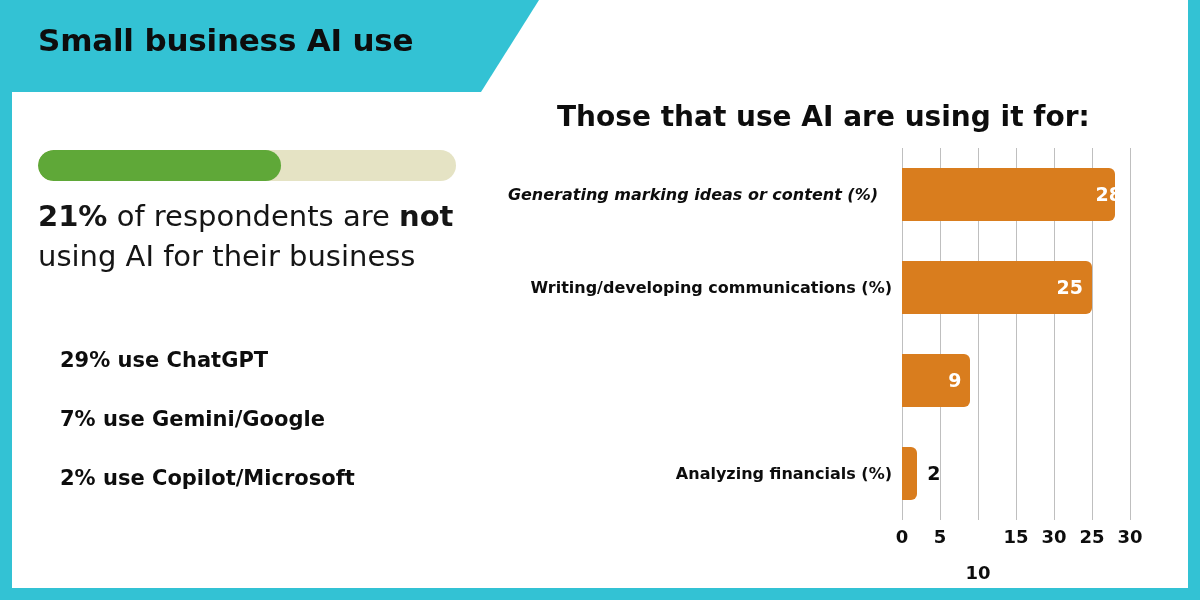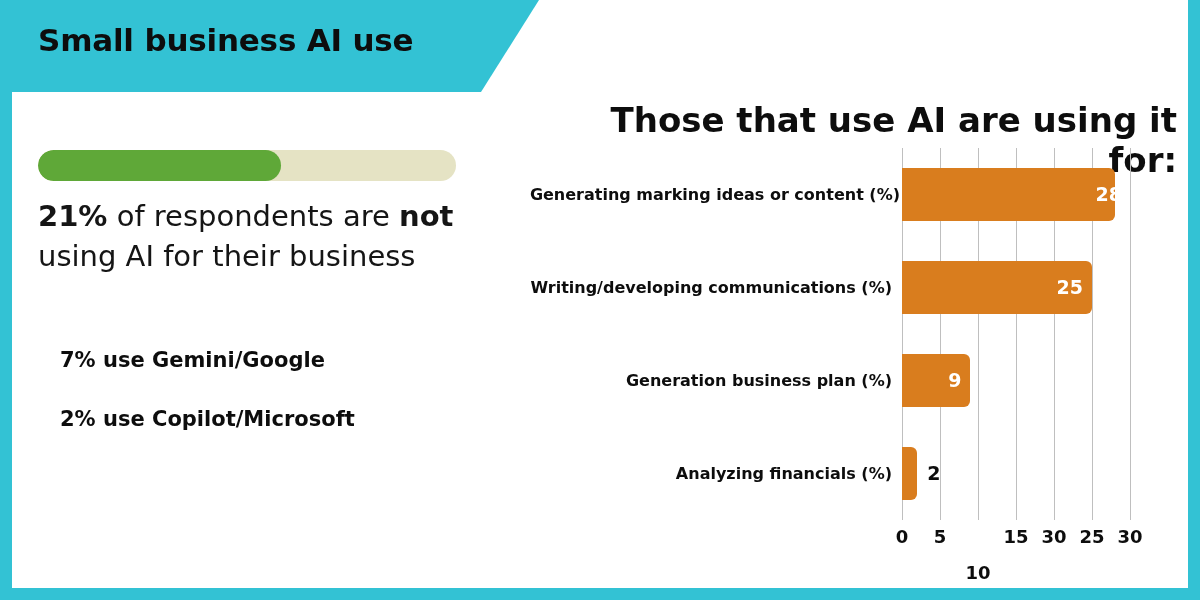--- a/index.html
+++ b/index.html
@@ -77,22 +77,22 @@
     color:#0d0d0d;
     height:59px;
     line-height:25px;
     white-space:nowrap;
   }
   
   .chart-title{
     position:absolute;
     left:545px;top:100px;
     width:620px;
-    text-align:right;
-    font-size:34px;
+    text-align:left;
+    font-size:28px;
     font-weight:bold;
     color:#0d0d0d;
   }
   .plot{
     position:absolute;
     left:890px;       
     top:148px;
     width:228px;      
     height:372px;
   }
@@ -164,20 +164,21 @@
     <div class="progress-track">
       <div class="progress-fill" id="progress-fill" style="width: 58.08%;"></div>
     </div>
 
     <div class="headline">
       <b>21%</b><span> of respondents are </span><b>not</b><br>
       <span>using AI for their business</span>
     </div>
 
     <div class="stat-list" id="stat-list">
+        <div class="stat-item">29% use ChatGPT</div>
         <div class="stat-item">7% use Gemini/Google</div>
         <div class="stat-item">2% use Copilot/Microsoft</div>
       </div>
 
     <div class="chart-title">Those that use AI are using it for:</div>
 
     <div class="plot" id="plot">
         <div class="gridline" style="left: 0px;"></div>
         <div class="tick" style="left: 0px;">0</div>
         <div class="gridline" style="left: 38px;"></div>
@@ -188,31 +189,30 @@
         <div class="tick" style="left: 114px;">15</div>
         <div class="gridline" style="left: 152px;"></div>
         <div class="tick" style="left: 152px;">30</div>
         <div class="gridline" style="left: 190px;"></div>
         <div class="tick" style="left: 190px;">25</div>
         <div class="gridline" style="left: 228px;"></div>
         <div class="tick" style="left: 228px;">30</div>
         <div class="barrow" style="top: 0px; width: 228px; height: 93px;">
           <div class="bar" style="width: 212.8px; background: rgb(217, 125, 30);"></div>
           <div class="bar-label inside" style="right: 8px;">28</div>
-          <div class="cat-label" style="right: 230px;">Generating marking ideas or content (%)</div>
+          <div class="cat-label" style="right: 252px; font-style: italic;">Generating marking ideas or content (%)</div>
         </div>
         <div class="barrow" style="top: 93px; width: 228px; height: 93px;">
           <div class="bar" style="width: 190px; background: rgb(217, 125, 30);"></div>
           <div class="bar-label inside" style="right: 47px;">25</div>
           <div class="cat-label" style="right: 238px;">Writing/developing communications (%)</div>
         </div>
         <div class="barrow" style="top: 186px; width: 228px; height: 93px;">
           <div class="bar" style="width: 68.4px; background: rgb(217, 125, 30);"></div>
           <div class="bar-label inside" style="right: 168.6px;">9</div>
-          <div class="cat-label" style="right: 238px;">Generation business plan (%)</div>
         </div>
         <div class="barrow" style="top: 279px; width: 228px; height: 93px;">
           <div class="bar" style="width: 15.2px; background: rgb(217, 125, 30);"></div>
           <div class="bar-label outside" style="left: 25.2px;">2</div>
           <div class="cat-label" style="right: 238px;">Analyzing financials (%)</div>
         </div>
       </div>
 
   </div>
 </div>

